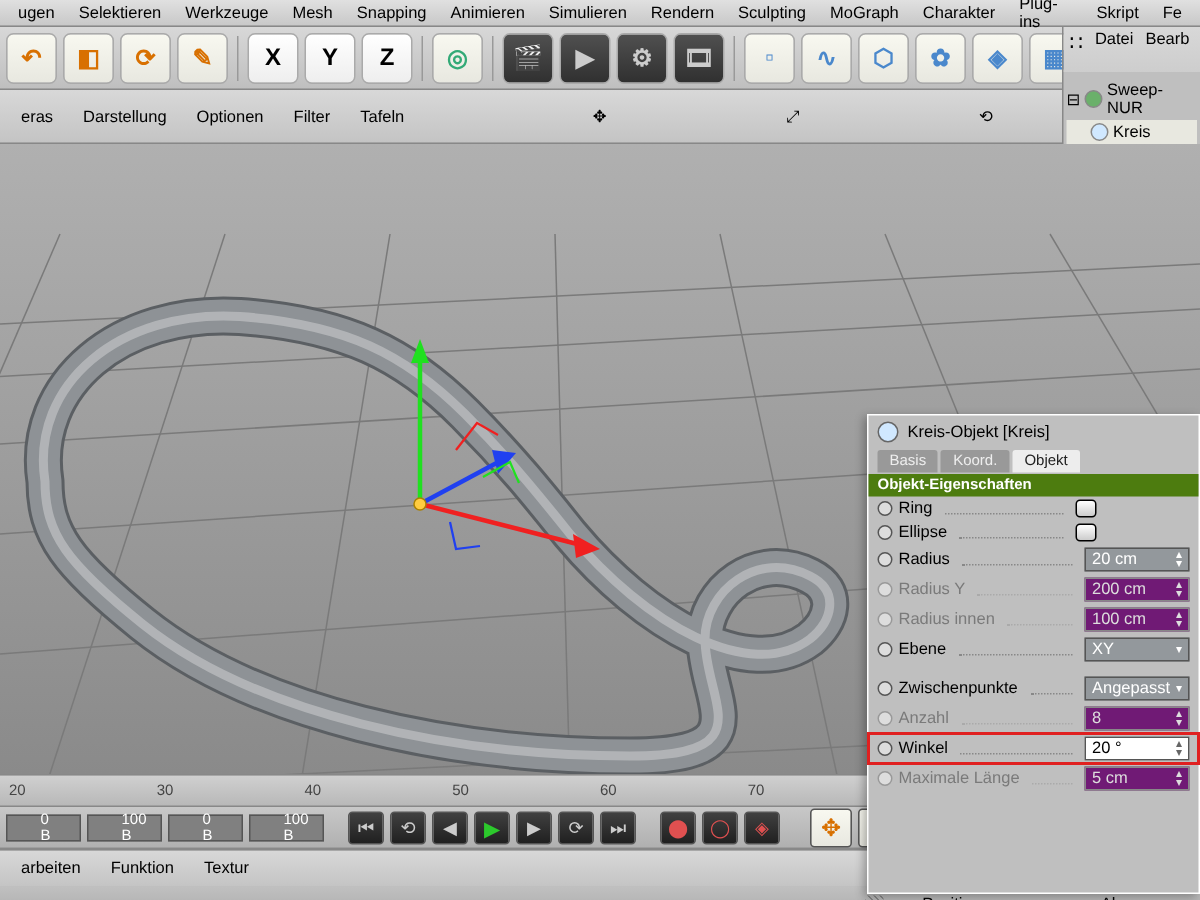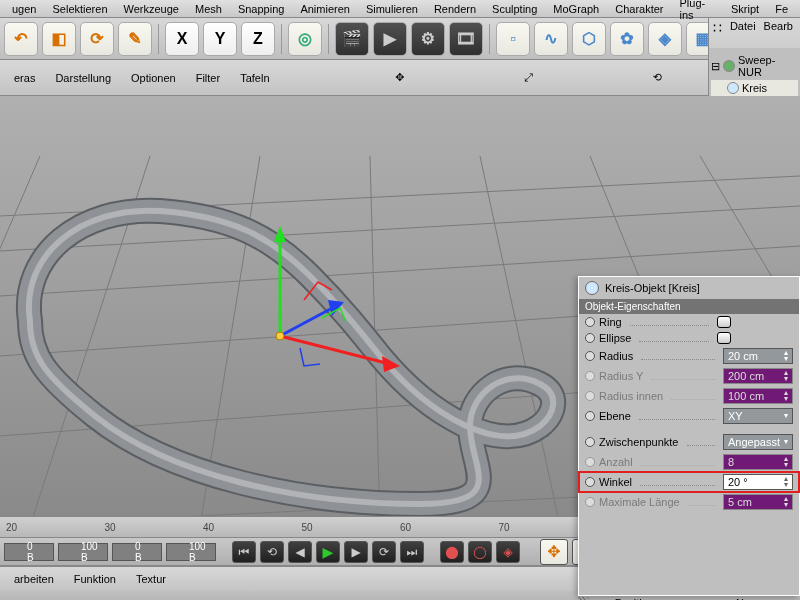--- a/index.html
+++ b/index.html
@@ -37,21 +37,21 @@
 .hier-row.sel{background:#e8e8e0}
 .hier-ic{width:12px;height:12px;border-radius:50%;border:1px solid #888;display:inline-block}
 .hier-ic.g{background:#6ab06a}
 .hier-ic.c{background:#d0e8ff}
 .props{position:absolute;right:0;top:276px;width:222px;height:320px;background:#bfbfbf;border:1.5px solid #fff;box-shadow:-2px 2px 6px rgba(0,0,0,.3)}
 .props-head{display:flex;align-items:center;gap:6px;padding:4px 6px}
 .props-head .ic{width:14px;height:14px;border:1px solid #666;border-radius:50%;background:#d0e8ff}
 .tabs{display:flex;padding:1px 6px;gap:2px}
 .tab{padding:2px 8px;background:#999;color:#eee;border-radius:2px 2px 0 0;font-size:10px;cursor:pointer}
 .tab.active{background:#ededed;color:#222}
-.section{background:#737373;color:#fff;padding:2px 6px;font-size:10px;font-weight:normal}
+.section{background:#4d7c0f;color:#fff;padding:2px 6px;font-size:10px;font-weight:bold}
 .prop-row{display:flex;align-items:center;padding:2px 6px;gap:4px;font-size:10px}
 .prop-row.dim{color:#7a7a7a}
 .prop-row.highlight{outline:2px solid #e02020;outline-offset:-1px}
 .radio{width:10px;height:10px;border:1px solid #555;border-radius:50%;background:#ddd;flex:none}
 .prop-row.dim .radio{border-color:#999}
 .checkbox{width:14px;height:12px;border:1px solid #000;border-radius:3px;background:linear-gradient(#fff,#ccc);flex:none}
 .dots{flex:1;border-bottom:1px dotted #888;margin:0 4px;height:8px}
 .prop-row.dim .dots{border-color:#aaa}
 .val{width:70px;height:16px;background:#93989c;color:#fff;border:1px solid #555;padding:0 4px;display:flex;align-items:center;justify-content:space-between;font-size:10px}
 .val.edit{background:#fff;color:#000}
@@ -178,20 +178,25 @@
     </g>
   </svg>
   <div class="cursor">➤</div>
 </div>
 
 <div class="props">
   <div class="props-head">
     <span class="ic"></span>
     <span>Kreis-Objekt [Kreis]</span>
   </div>
+  <div class="tabs">
+    <div class="tab">Basis</div>
+    <div class="tab">Koord.</div>
+    <div class="tab active">Objekt</div>
+  </div>
   <div class="section">Objekt-Eigenschaften</div>
 
   <div class="prop-row">
       <span class="radio"></span>
       <span>Ring</span>
       <span class="dots"></span>
       <span class="checkbox"></span>
       <span style="width:58px"></span>
     </div>
   <div class="prop-row">

